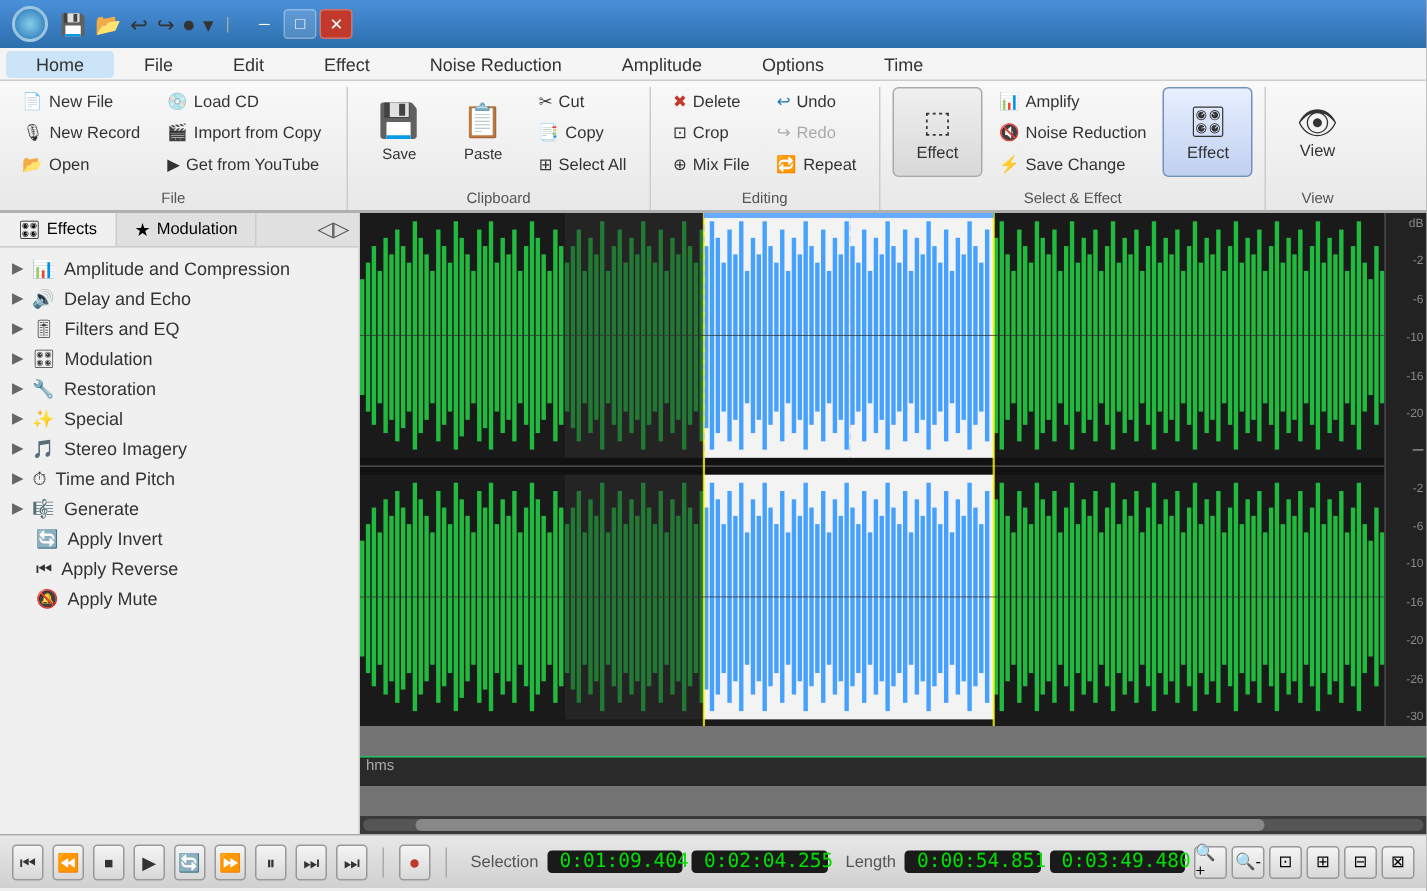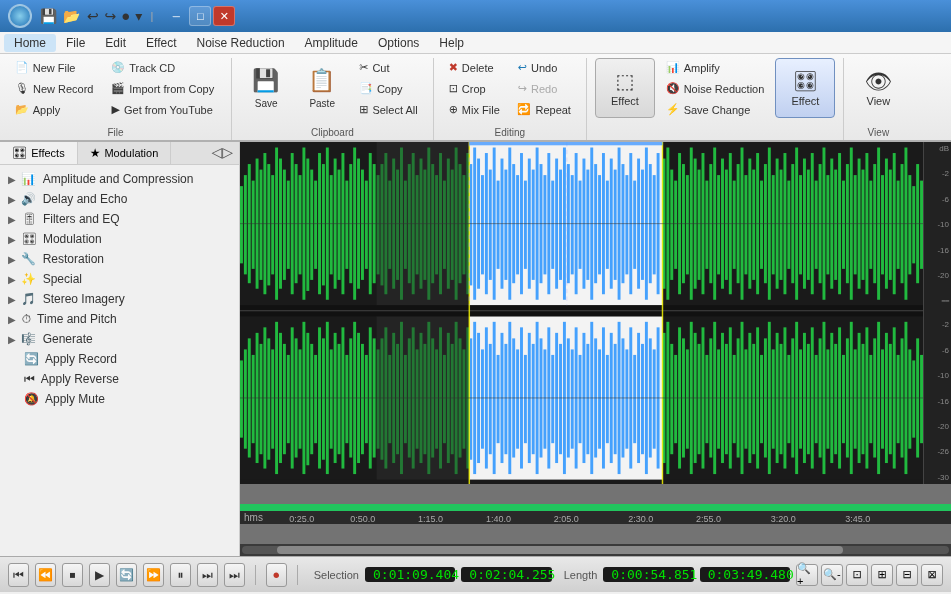--- a/index.html
+++ b/index.html
@@ -41,21 +41,21 @@
     
     .menu-bar {
       background: #f5f5f5;
       border-bottom: 1px solid #ccc;
       height: 22px;
       display: flex;
       align-items: center;
       padding: 0 4px;
     }
     .menu-item {
-      padding: 2px 10px;
+      padding: 2px 20px;
       cursor: pointer;
       border-radius: 3px;
       color: #333;
     }
     .menu-item:hover, .menu-item.active { background: #cce4f7; }
 
     
     .ribbon {
       background: linear-gradient(to bottom, #f9f9f9, #e8e8e8);
       border-bottom: 2px solid #b0b0b0;
@@ -213,23 +213,22 @@
       position: relative;
       overflow: hidden;
       display: flex;
       flex-direction: column;
       gap: 20px;
     }
     .timeline {
       height: 20px;
       background: #2a2a2a;
       display: flex;
-      align-items: center;
       padding: 0 4px;
-      border-top: 7px solid #22c55e;
+      border-top: 1px solid #22c55e;
     }
     .timeline-label { color: #aaa; font-size: 10px; margin-right: 6px; }
     .time-mark {
       position: absolute;
       color: #aaa;
       font-size: 9px;
       top: 4px;
     }
     .scrollbar-h {
       height: 12px;
@@ -331,45 +330,45 @@
 </div>
 
 <div class="menu-bar">
   <div class="menu-item active">Home</div>
   <div class="menu-item">File</div>
   <div class="menu-item">Edit</div>
   <div class="menu-item">Effect</div>
   <div class="menu-item">Noise Reduction</div>
   <div class="menu-item">Amplitude</div>
   <div class="menu-item">Options</div>
-  <div class="menu-item">Help</div>
+  <div class="menu-item">Time</div>
 </div>
 
 <div class="ribbon">
 
   <div class="ribbon-group" style="padding-right:10px;">
     <div class="ribbon-group-content">
       <div class="ribbon-col">
         <div class="ribbon-btn-small">
           <span>📄</span>
           <span>New File</span>
         </div>
         <div class="ribbon-btn-small">
           <span>🎙</span>
           <span>New Record</span>
         </div>
         <div class="ribbon-btn-small">
           <span>📂</span>
-          <span>Apply</span>
+          <span>Open</span>
         </div>
       </div>
       <div class="ribbon-col">
         <div class="ribbon-btn-small">
           <span>💿</span>
-          <span>Track CD</span>
+          <span>Load CD</span>
         </div>
         <div class="ribbon-btn-small">
           <span>🎬</span>
           <span>Import from Copy</span>
         </div>
         <div class="ribbon-btn-small">
           <span>▶</span>
           <span>Get from YouTube</span>
         </div>
       </div>
@@ -457,20 +456,21 @@
         <div class="ribbon-btn-small">
           <span>⚡</span>
           <span>Save Change</span>
         </div>
       </div>
       <div class="effect-btn-large" style="font-size:11px; gap:2px;">
         <span style="font-size:20px;">🎛</span>
         <span>Effect</span>
       </div>
     </div>
+    <div class="ribbon-group-label">Select &amp; Effect</div>
   </div>
 
   <div class="ribbon-group" style="border-right:none;">
     <div class="ribbon-group-content">
       <div class="view-btn-large" style="font-size:11px;">
         <span style="font-size:22px;">👁</span>
         <span>View</span>
       </div>
     </div>
     <div class="ribbon-group-label">View</div>
@@ -534,21 +534,21 @@
         <span>Time and Pitch</span>
       </div>
       <div class="effect-item">
         <span class="expand-arrow">▶</span>
         <span>🎼</span>
         <span>Generate</span>
       </div>
       <div class="effect-item">
         <span style="width:10px;"></span>
         <span>🔄</span>
-        <span>Apply Record</span>
+        <span>Apply Invert</span>
       </div>
       <div class="effect-item">
         <span style="width:10px;"></span>
         <span>⏮</span>
         <span>Apply Reverse</span>
       </div>
       <div class="effect-item">
         <span style="width:10px;"></span>
         <span>🔕</span>
         <span>Apply Mute</span>
@@ -978,31 +978,20 @@
         <span class="db-mark">-10</span>
         <span class="db-mark">-16</span>
         <span class="db-mark">-20</span>
         <span class="db-mark">-26</span>
         <span class="db-mark">-30</span>
       </div>
     </div>
 
     <div class="timeline">
       <span class="timeline-label">hms</span>
-      <div style="flex:1; position:relative; height:16px;">
-        <span class="time-mark" style="left:3%;">0:25.0</span>
-        <span class="time-mark" style="left:12%;">0:50.0</span>
-        <span class="time-mark" style="left:22%;">1:15.0</span>
-        <span class="time-mark" style="left:32%;">1:40.0</span>
-        <span class="time-mark" style="left:42%;">2:05.0</span>
-        <span class="time-mark" style="left:53%;">2:30.0</span>
-        <span class="time-mark" style="left:63%;">2:55.0</span>
-        <span class="time-mark" style="left:74%;">3:20.0</span>
-        <span class="time-mark" style="left:85%;">3:45.0</span>
-      </div>
     </div>
 
     <div class="scrollbar-h">
       <div style="flex:1; background:#555; height:8px; border-radius:4px; position:relative;">
         <div class="scrollbar-thumb" style="width:80%; margin-left:5%;"></div>
       </div>
     </div>
   </div>
 
 </div>

